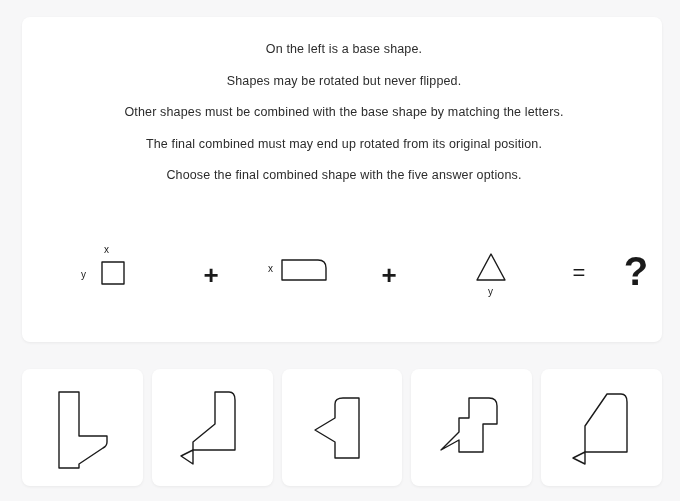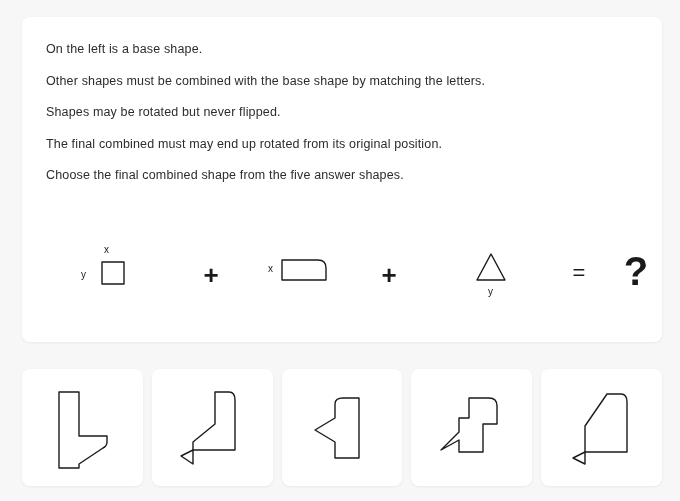--- a/index.html
+++ b/index.html
@@ -25,20 +25,21 @@
     height: 325px;
     background: #ffffff;
     border-radius: 8px;
     box-shadow: 0 1px 3px rgba(0,0,0,0.06);
   }
   .instructions {
     position: absolute;
     left: 24px;
     top: 24px;
     right: 20px;
+    text-align: center;
   }
   .instructions p {
     margin: 0 0 14px 0;
     font-size: 12.5px;
     color: #2c2c2c;
     line-height: 1.4;
     letter-spacing: 0.15px;
   }
   .equation {
     position: absolute;
@@ -106,24 +107,24 @@
 </style>
 </head>
 <body>
 
 <div id="root">
 
   <div class="panel">
 
     <div class="instructions">
       <p>On the left is a base shape.</p>
+      <p>Shapes may be rotated but never flipped.</p>
       <p>Other shapes must be combined with the base shape by matching the letters.</p>
-      <p>Shapes may be rotated but never flipped.</p>
       <p>The final combined must may end up rotated from its original position.</p>
-      <p>Choose the final combined shape from the five answer shapes.</p>
+      <p>Choose the final combined shape with the five answer options.</p>
     </div>
 
     <div class="equation">
 
       <div class="eq-item" style="left:34px; top:22px; width:60px; height:50px;">
         <svg width="60" height="50" viewBox="0 0 60 50">
           <rect class="shape" x="22" y="18" width="22" height="22"></rect>
         </svg>
       </div>
       <span class="lbl" style="left:58px; top:22px;">x</span>

